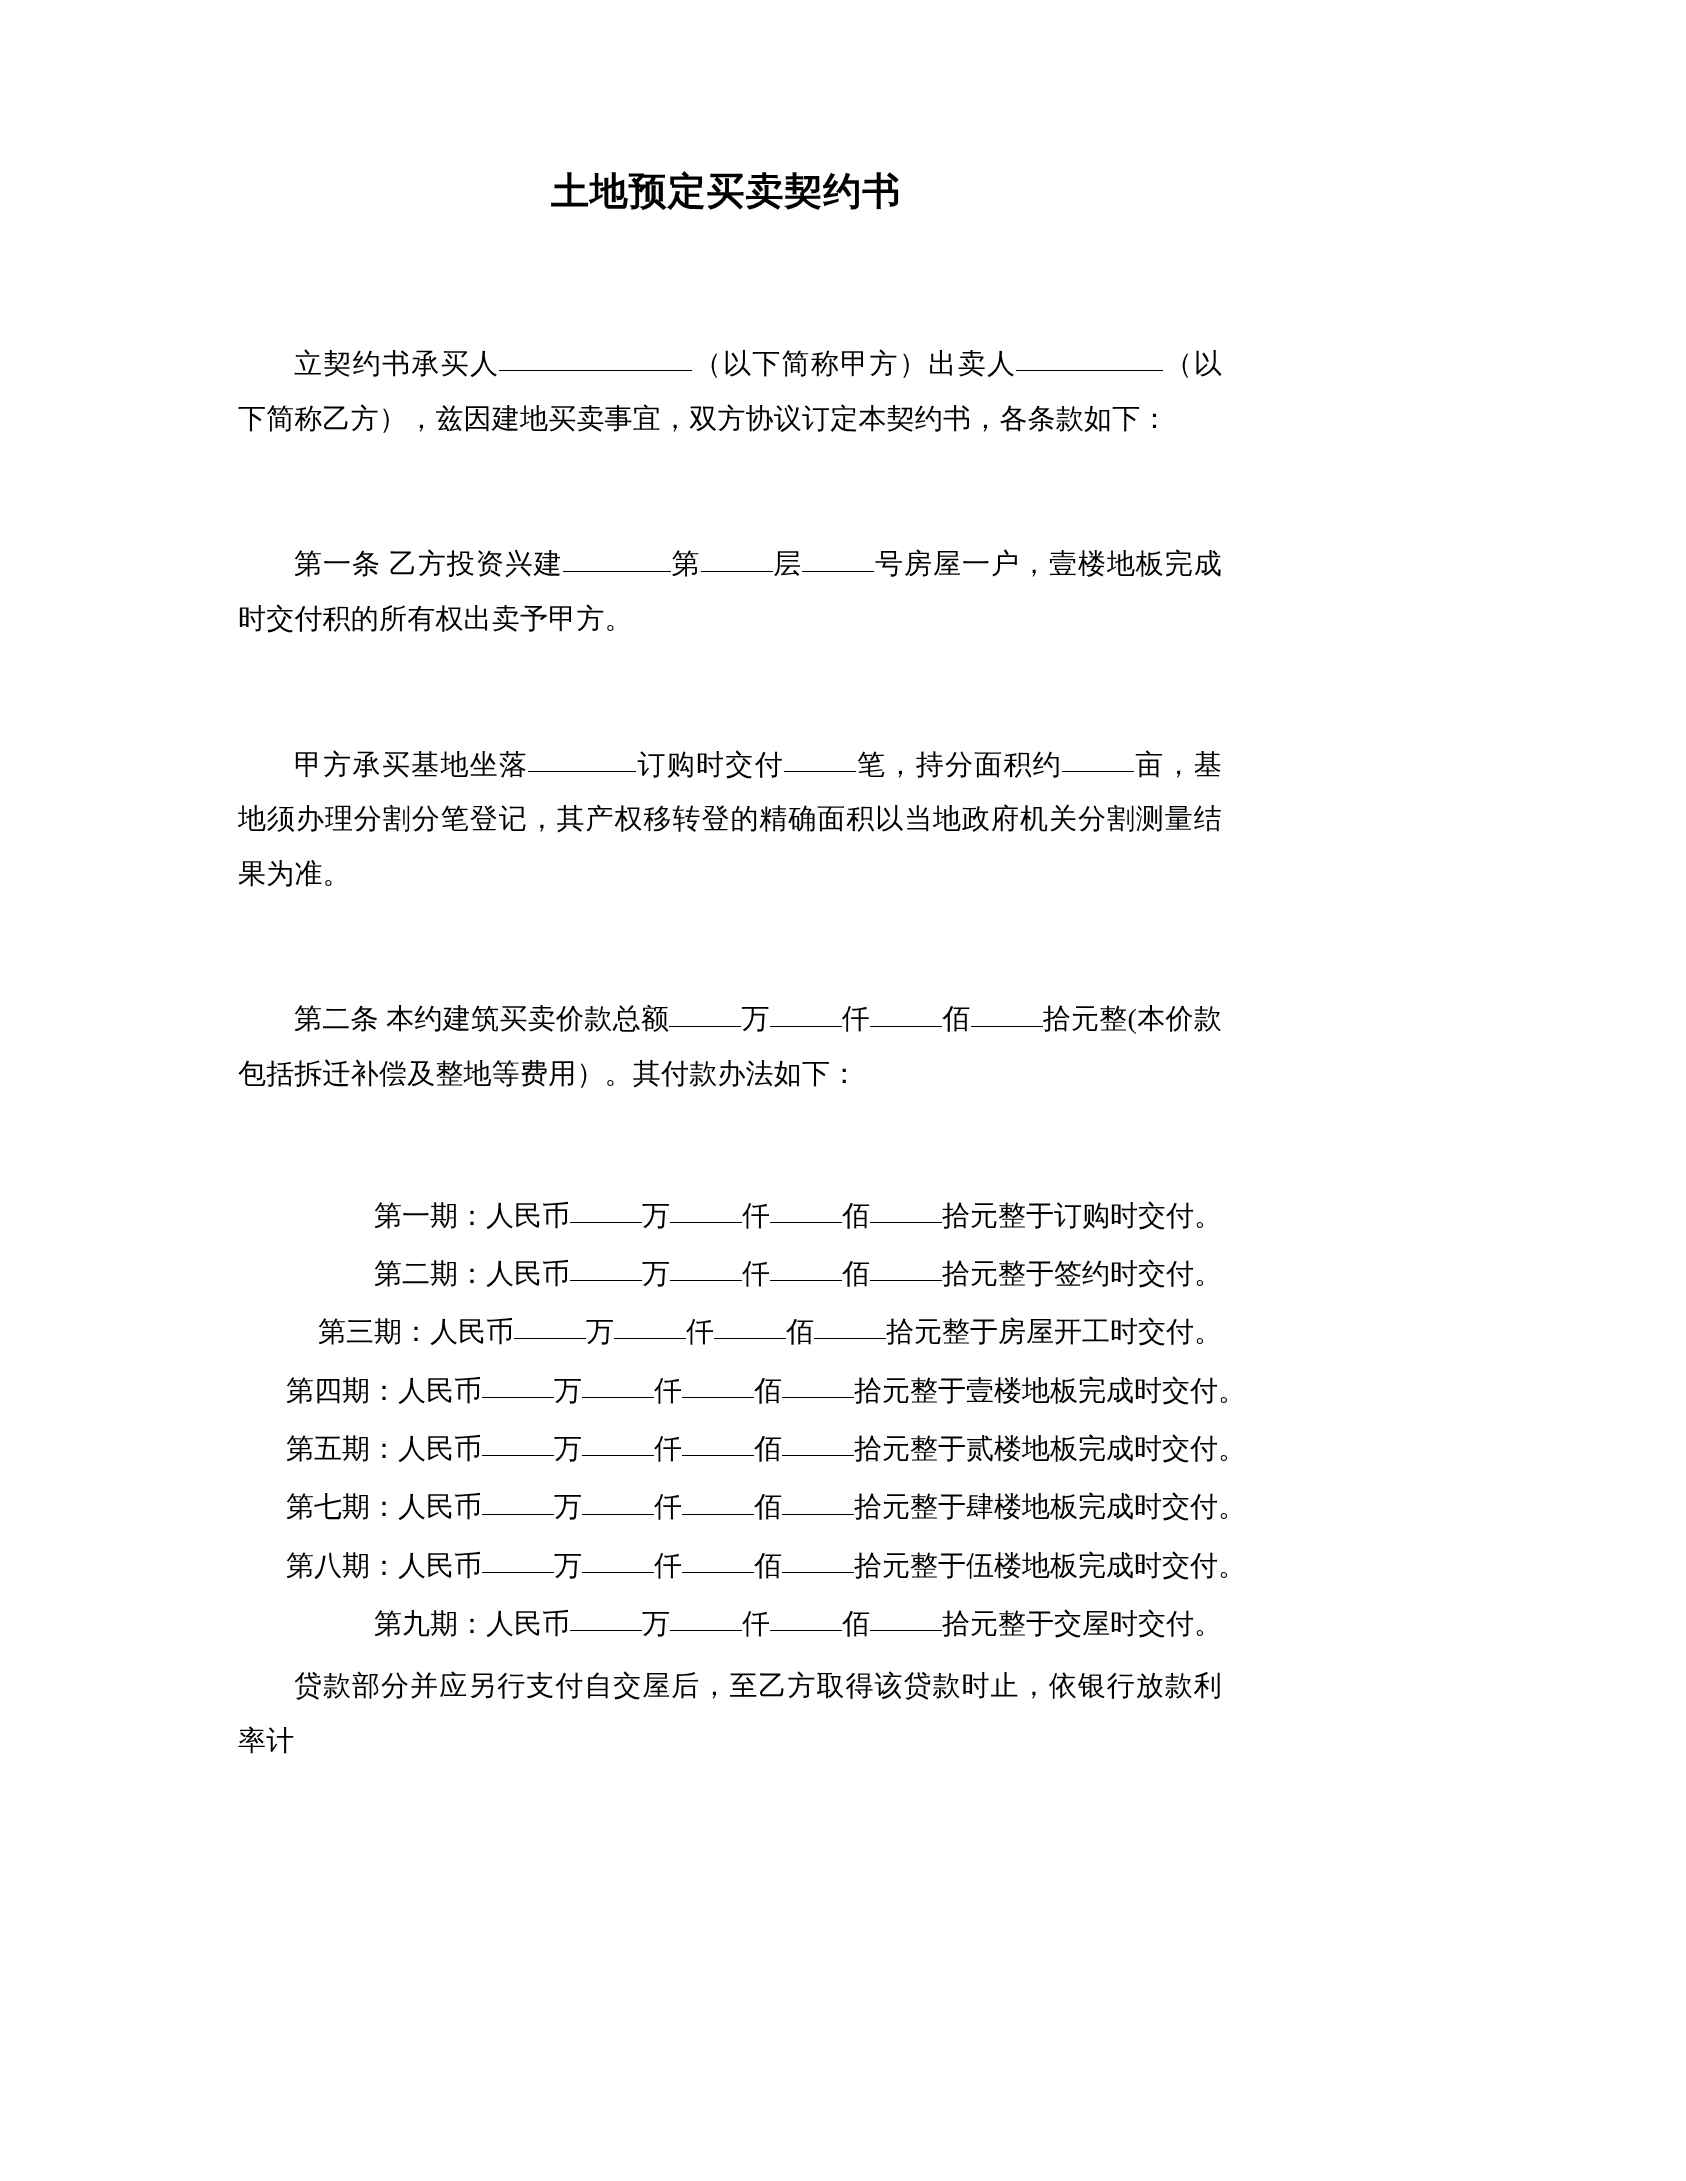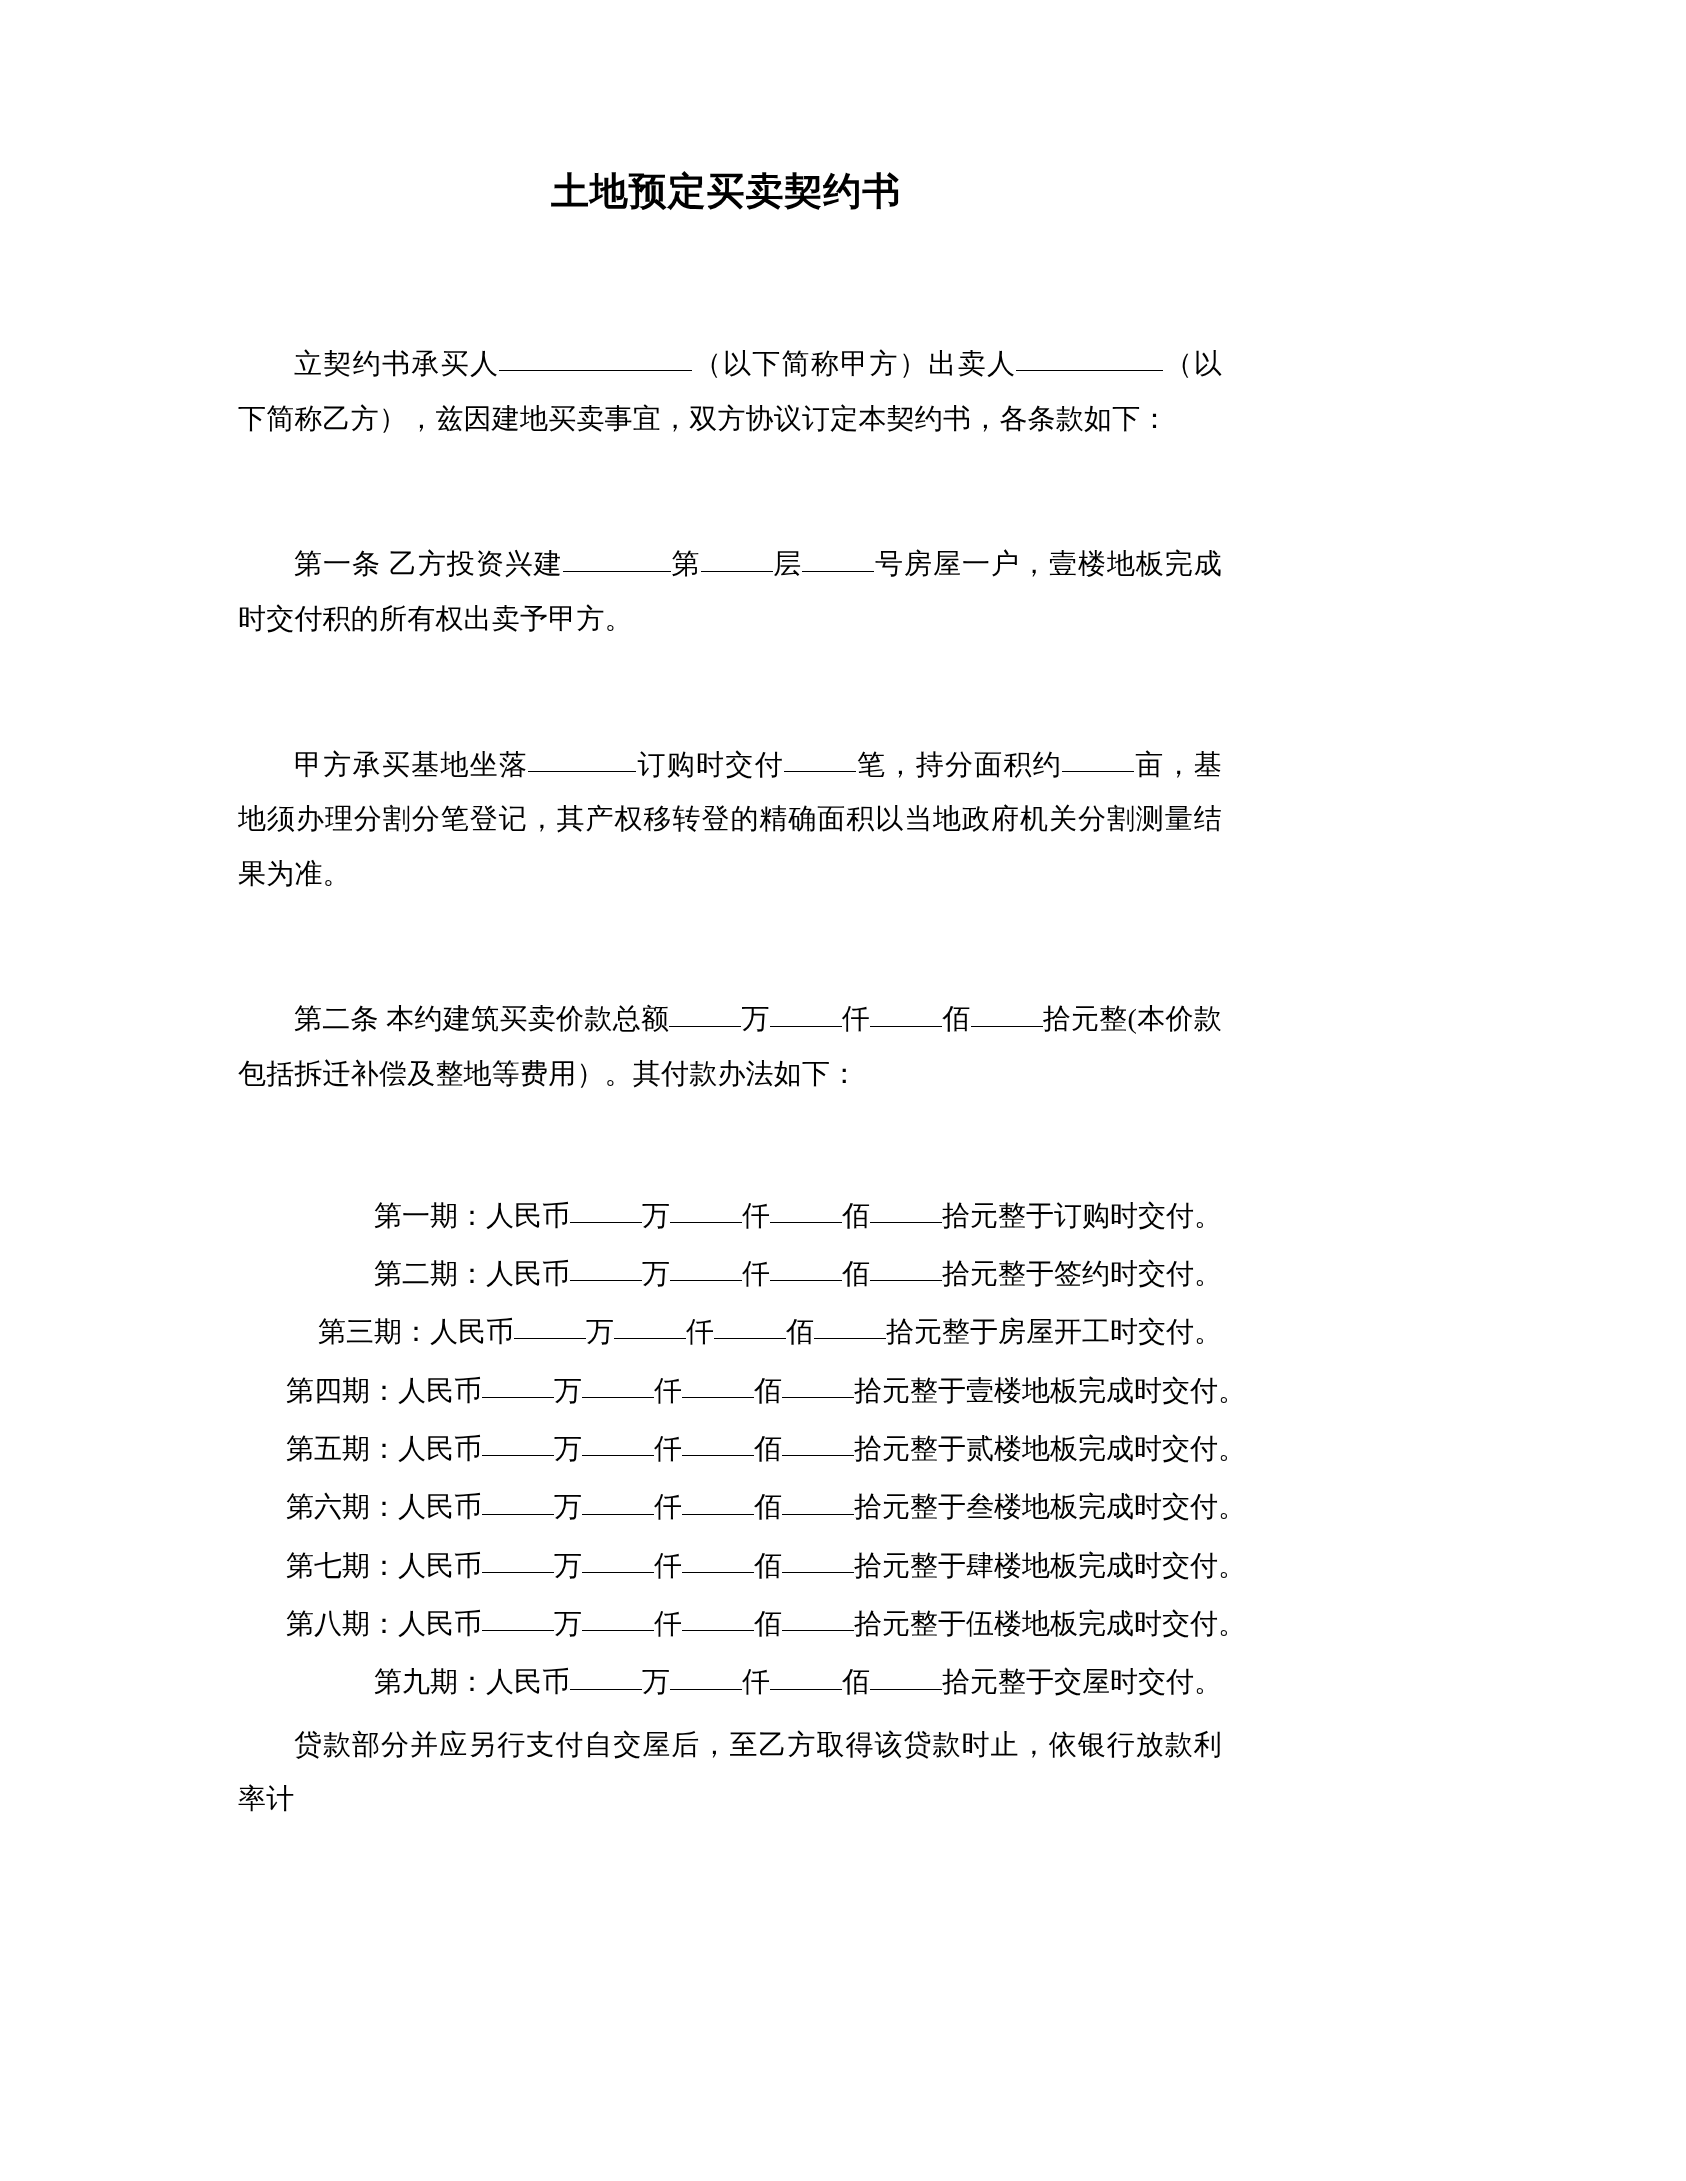--- a/index.html
+++ b/index.html
@@ -117,23 +117,20 @@
       </li>
 
       <li>
         <span>第四期：</span><span>人民币</span><span class="blank b-sm"></span><span>万</span><span class="blank b-sm"></span><span>仟</span><span class="blank b-sm"></span><span>佰</span><span class="blank b-sm"></span><span>拾元整于</span><span>壹楼地板完成时交付。</span>
       </li>
 
       <li>
         <span>第五期：</span><span>人民币</span><span class="blank b-sm"></span><span>万</span><span class="blank b-sm"></span><span>仟</span><span class="blank b-sm"></span><span>佰</span><span class="blank b-sm"></span><span>拾元整于</span><span>贰楼地板完成时交付。</span>
       </li>
 
-      <li>
-        <span>第六期：</span><span>人民币</span><span class="blank b-sm"></span><span>万</span><span class="blank b-sm"></span><span>仟</span><span class="blank b-sm"></span><span>佰</span><span class="blank b-sm"></span><span>拾元整于</span><span>叁楼地板完成时交付。</span>
-      </li>
 
       <li>
         <span>第七期：</span><span>人民币</span><span class="blank b-sm"></span><span>万</span><span class="blank b-sm"></span><span>仟</span><span class="blank b-sm"></span><span>佰</span><span class="blank b-sm"></span><span>拾元整于</span><span>肆楼地板完成时交付。</span>
       </li>
 
       <li>
         <span>第八期：</span><span>人民币</span><span class="blank b-sm"></span><span>万</span><span class="blank b-sm"></span><span>仟</span><span class="blank b-sm"></span><span>佰</span><span class="blank b-sm"></span><span>拾元整于</span><span>伍楼地板完成时交付。</span>
       </li>
 
       <li>

